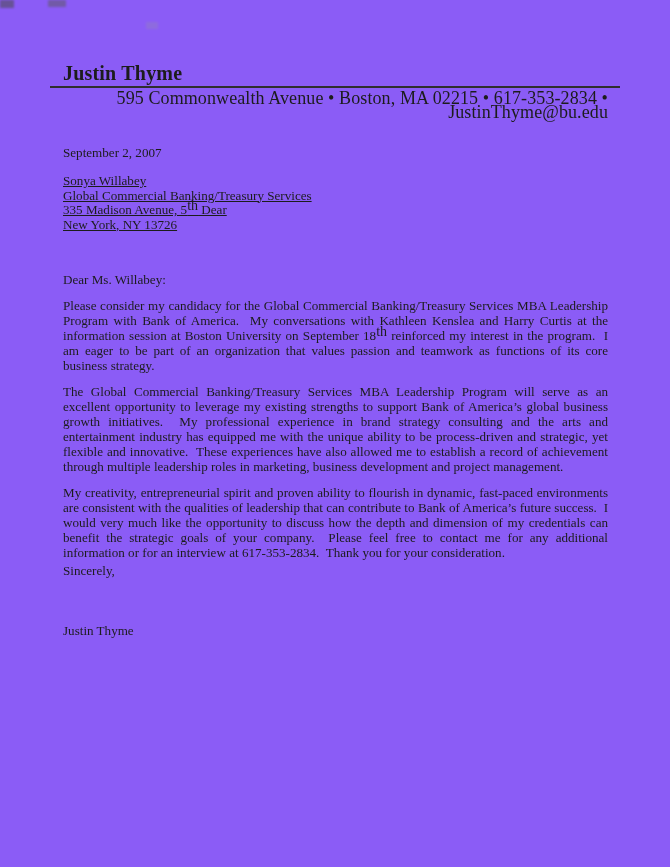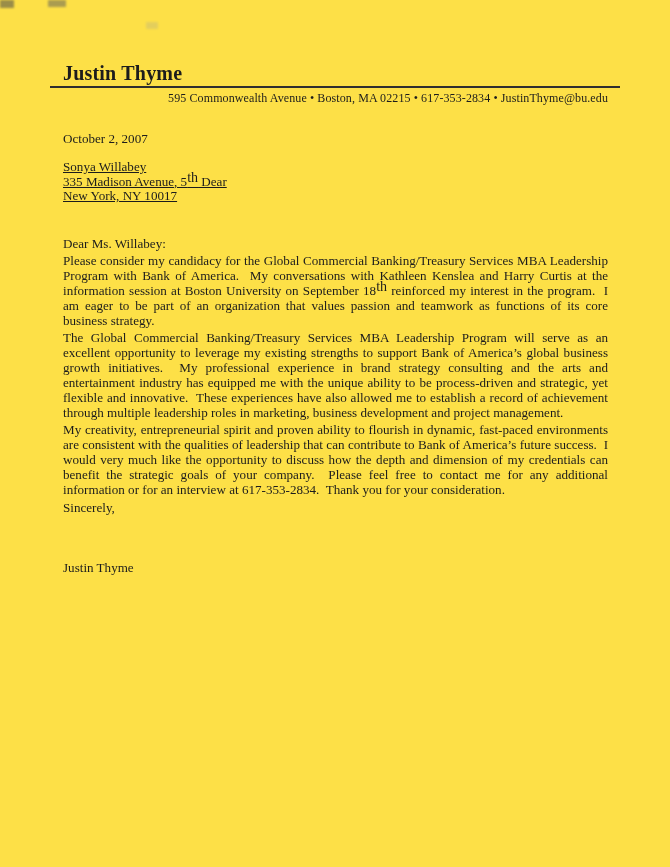--- a/index.html
+++ b/index.html
@@ -6,21 +6,21 @@
   html, body { background: #ffffff; }
   body {
     width: 670px;
     font-family: "Liberation Serif", "DejaVu Serif", serif;
     color: #1c1c1c;
   }
   .page {
     position: relative;
     width: 670px;
     height: 867px;
-    background: #fde047;
+    background: #8b5cf6;
     overflow: hidden;
   }
   
   .artifact { position: absolute; filter: blur(1px); }
   .artifact-1 { left: 0; top: 0; width: 14px; height: 8px; background: #4a4a4a; opacity: .55; }
   .artifact-2 { left: 48px; top: 0; width: 18px; height: 7px; background: #5a5a5a; opacity: .5; }
   .artifact-3 { left: 146px; top: 22px; width: 12px; height: 7px; background: #9a9a9a; opacity: .25; }
 
   .letterhead { padding: 63px 62px 0 63px; }
   .name {
@@ -29,32 +29,32 @@
     font-weight: bold;
     letter-spacing: 0.2px;
   }
   .rule {
     height: 2px;
     background: #2e2e2e;
     margin: 3px -12px 0 -13px;
   }
   .contact {
     margin-top: 3px;
-    font-size: 12px;
+    font-size: 18px;
     line-height: 14px;
     text-align: right;
     letter-spacing: 0.1px;
   }
 
   .letter-body { padding: 0 62px 0 63px; font-size: 13.1px; }
   .date { margin-top: 26px; line-height: 15px; }
   .recipient { margin-top: 14px; line-height: 14.5px; text-decoration: underline; }
-  .salutation { margin-top: 32px; line-height: 15px; }
+  .salutation { margin-top: 40px; line-height: 15px; }
   .para {
-    margin-top: 2px;
+    margin-top: 11px;
     line-height: 15px;
     text-align: justify;
     white-space: pre-wrap;
   }
   .closing { margin-top: 3px; line-height: 15px; }
   .signature { margin-top: 45px; line-height: 15px; }
   sup { font-size: 14px; line-height: 0; vertical-align: 4px; }
 </style>
 </head>
 <body>
@@ -64,26 +64,27 @@
   <div class="artifact artifact-2"></div>
   <div class="artifact artifact-3"></div>
 
   <header class="letterhead">
     <h1 class="name">Justin Thyme</h1>
     <div class="rule"></div>
     <div class="contact">595 Commonwealth Avenue • Boston, MA 02215 • 617-353-2834 • JustinThyme@bu.edu</div>
   </header>
 
   <main class="letter-body">
-    <p class="date">October 2, 2007</p>
+    <p class="date">September 2, 2007</p>
 
     <div class="recipient">
       <div>Sonya Willabey</div>
+      <div>Global Commercial Banking/Treasury Services</div>
       <div><span>335 Madison Avenue, 5</span><sup>th</sup><span> Dear</span></div>
-      <div>New York, NY  10017</div>
+      <div>New York, NY  13726</div>
     </div>
 
     <p class="salutation">Dear Ms. Willabey:</p>
 
     <p class="para"><span>Please consider my candidacy for the Global Commercial Banking/Treasury Services MBA Leadership Program with Bank of America.  My conversations with Kathleen Kenslea and Harry Curtis at the information session at Boston University on September 18</span><sup>th</sup><span> reinforced my interest in the program.  I am eager to be part of an organization that values passion and teamwork as functions of its core business strategy.</span></p>
 
     <p class="para">The Global Commercial Banking/Treasury Services MBA Leadership Program will serve as an excellent opportunity to leverage my existing strengths to support Bank of America’s global business growth initiatives.  My professional experience in brand strategy consulting and the arts and entertainment industry has equipped me with the unique ability to be process-driven and strategic, yet flexible and innovative.  These experiences have also allowed me to establish a record of achievement through multiple leadership roles in marketing, business development and project management.</p>
 
     <p class="para">My creativity, entrepreneurial spirit and proven ability to flourish in dynamic, fast-paced environments are consistent with the qualities of leadership that can contribute to Bank of America’s future success.  I would very much like the opportunity to discuss how the depth and dimension of my credentials can benefit the strategic goals of your company.  Please feel free to contact me for any additional information or for an interview at 617-353-2834.  Thank you for your consideration.</p>
 

